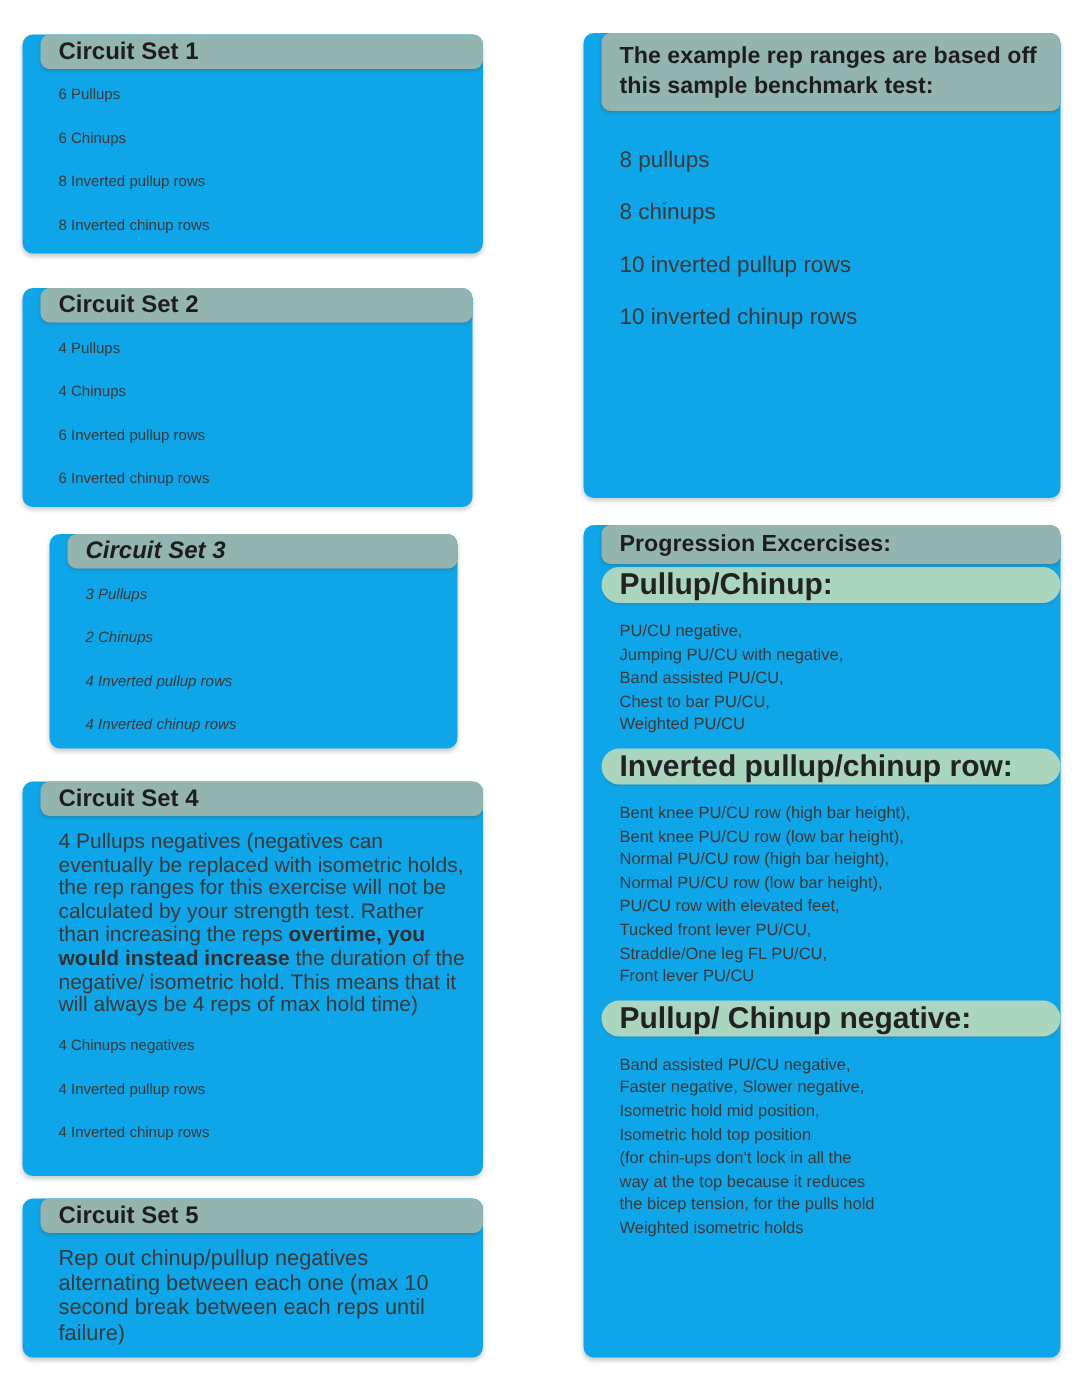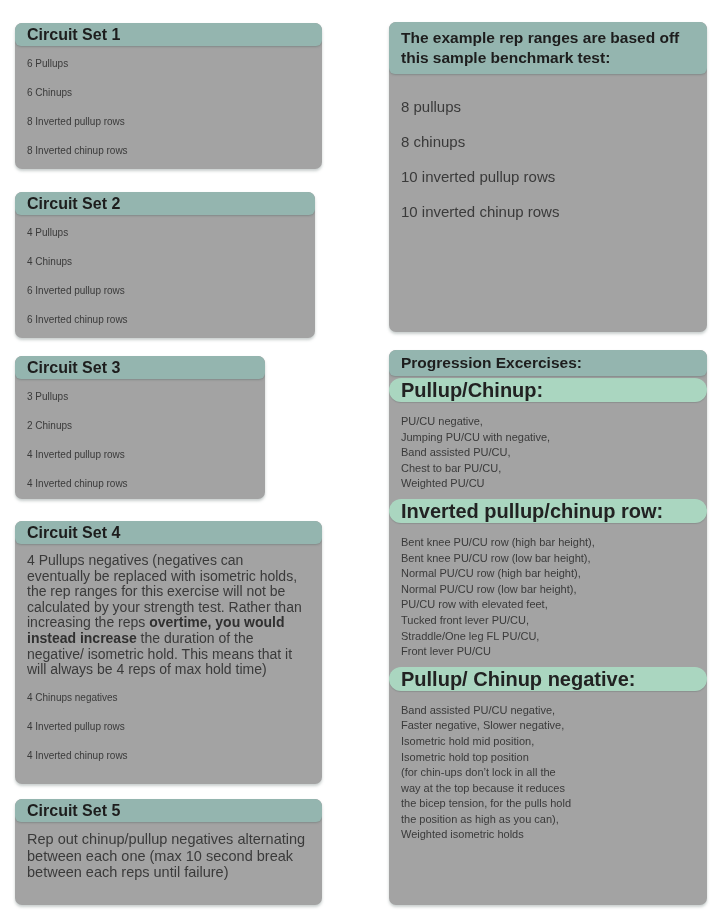--- a/index.html
+++ b/index.html
@@ -6,24 +6,25 @@
   html,body { background:#ffffff; }
   body {
     width:722px; height:918px; position:relative;
     font-family:"Liberation Sans", sans-serif;
     color:#3a3a3a;
   }
   .canvas { position:absolute; top:0; left:0; width:722px; height:918px; }
 
   .panel {
     position:absolute;
-    background:#a3a3a3;
+    background:#0ea5e9;
     border-radius:7px;
     box-shadow:0 2px 3px rgba(96,114,111,0.35);
     overflow:hidden;
+    padding-left:12px;
   }
 
   .bar {
     background:#94b5af;
     border-radius:6px;
     font-weight:bold;
     color:#1d1d1d;
     box-shadow:0 1px 2px rgba(70,88,85,0.35);
     position:relative;
     z-index:2;
@@ -34,21 +35,21 @@
   .set-item { font-size:10px; line-height:18px; margin-bottom:11px; color:#3a3a3a; }
 
   .note { font-size:14px; line-height:15.6px; margin-bottom:11px; color:#3a3a3a; }
   .semibold { font-weight:bold; color:#303030; }
 
   .paragraph { font-size:14.5px; line-height:16.5px; color:#3a3a3a; }
 
   
   .p-cs1 { left:15px; top:23px;  width:307px; height:146px; }
   .p-cs2 { left:15px; top:192px; width:300px; height:146px; }
-  .p-cs3 { left:15px; top:356px; width:250px; height:143px; }
+  .p-cs3 { left:33px; top:356px; width:272px; height:143px;font-style:italic; }
   .p-cs4 { left:15px; top:521px; width:307px; height:263px; }
   .p-cs5 { left:15px; top:799px; width:307px; height:106px; }
 
   
   .p-bench { left:389px; top:22px;  width:318px; height:310px; }
   .p-prog  { left:389px; top:350px; width:318px; height:555px; }
 
   .bench-bar { padding:6px 12px; font-size:15.5px; line-height:20px; }
   .bench-body { padding:24px 12px 0; }
   .bench-item { font-size:15px; line-height:18px; margin-bottom:17px; color:#3a3a3a; }
@@ -153,18 +154,17 @@
 
     <div class="sub-bar">Pullup/ Chinup negative:</div>
     <div class="prog-lines">
       <p class="prog-line">Band assisted PU/CU negative,</p>
       <p class="prog-line">Faster negative, Slower negative,</p>
       <p class="prog-line">Isometric hold mid position,</p>
       <p class="prog-line">Isometric hold top position</p>
       <p class="prog-line">(for chin-ups don’t lock in all the</p>
       <p class="prog-line">way at the top because it reduces</p>
       <p class="prog-line">the bicep tension, for the pulls hold</p>
-      <p class="prog-line">the position as high as you can),</p>
       <p class="prog-line">Weighted isometric holds</p>
     </div>
   </section>
 
 </div>
 
 </body></html>

